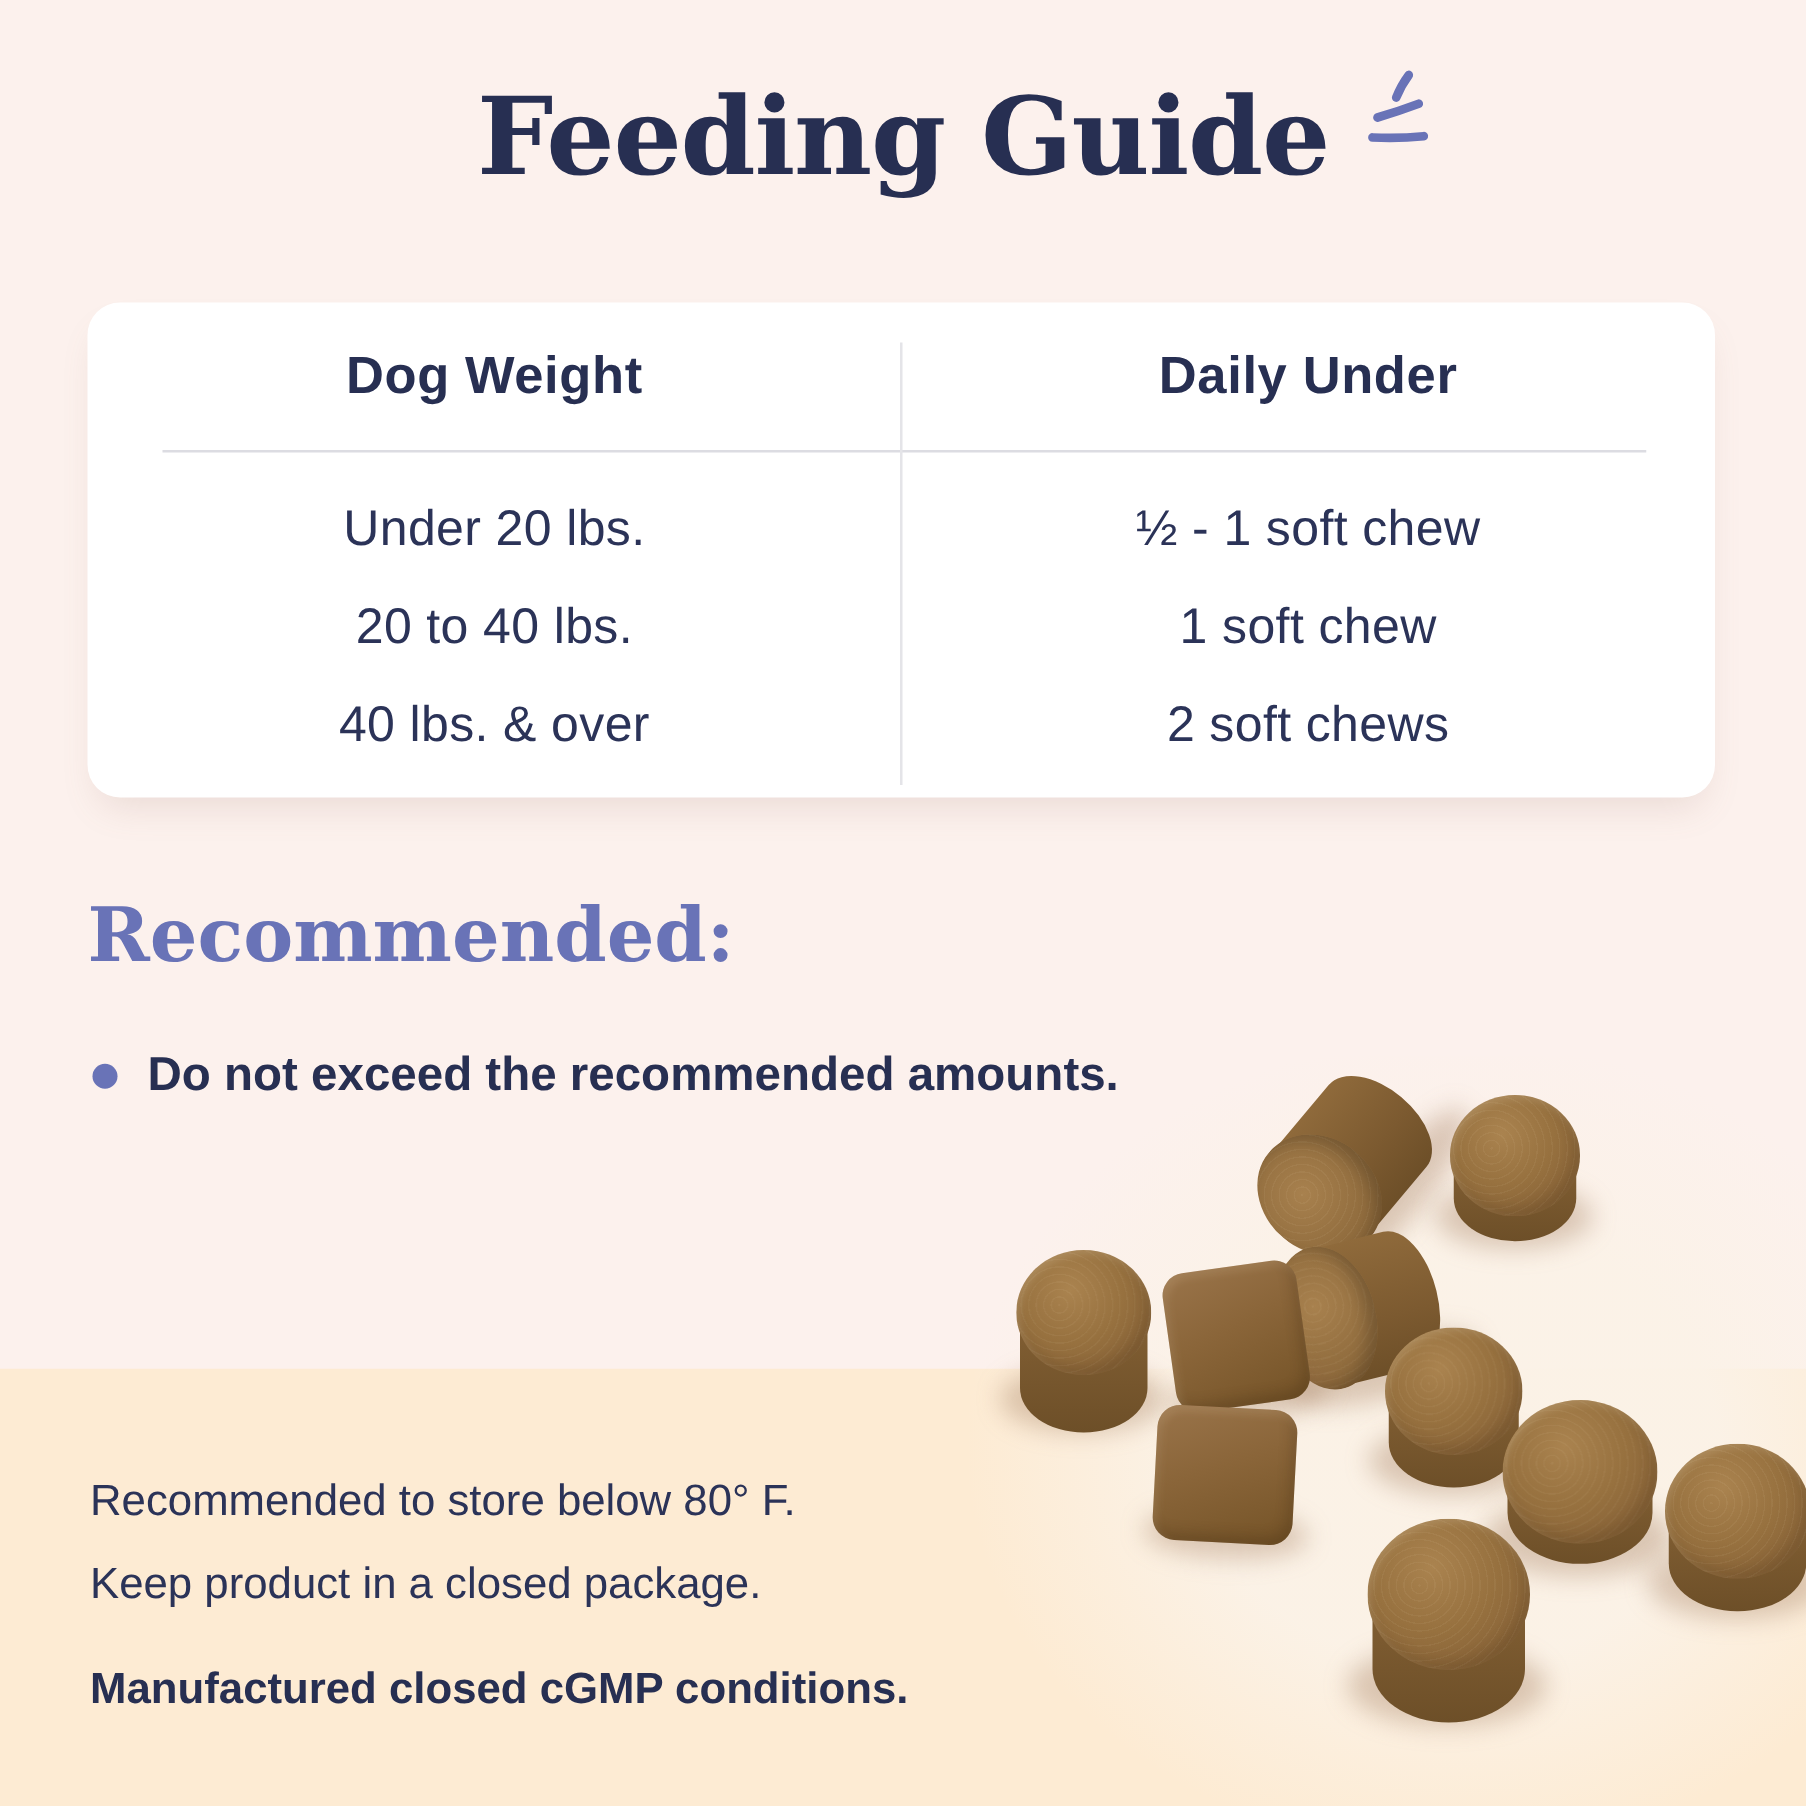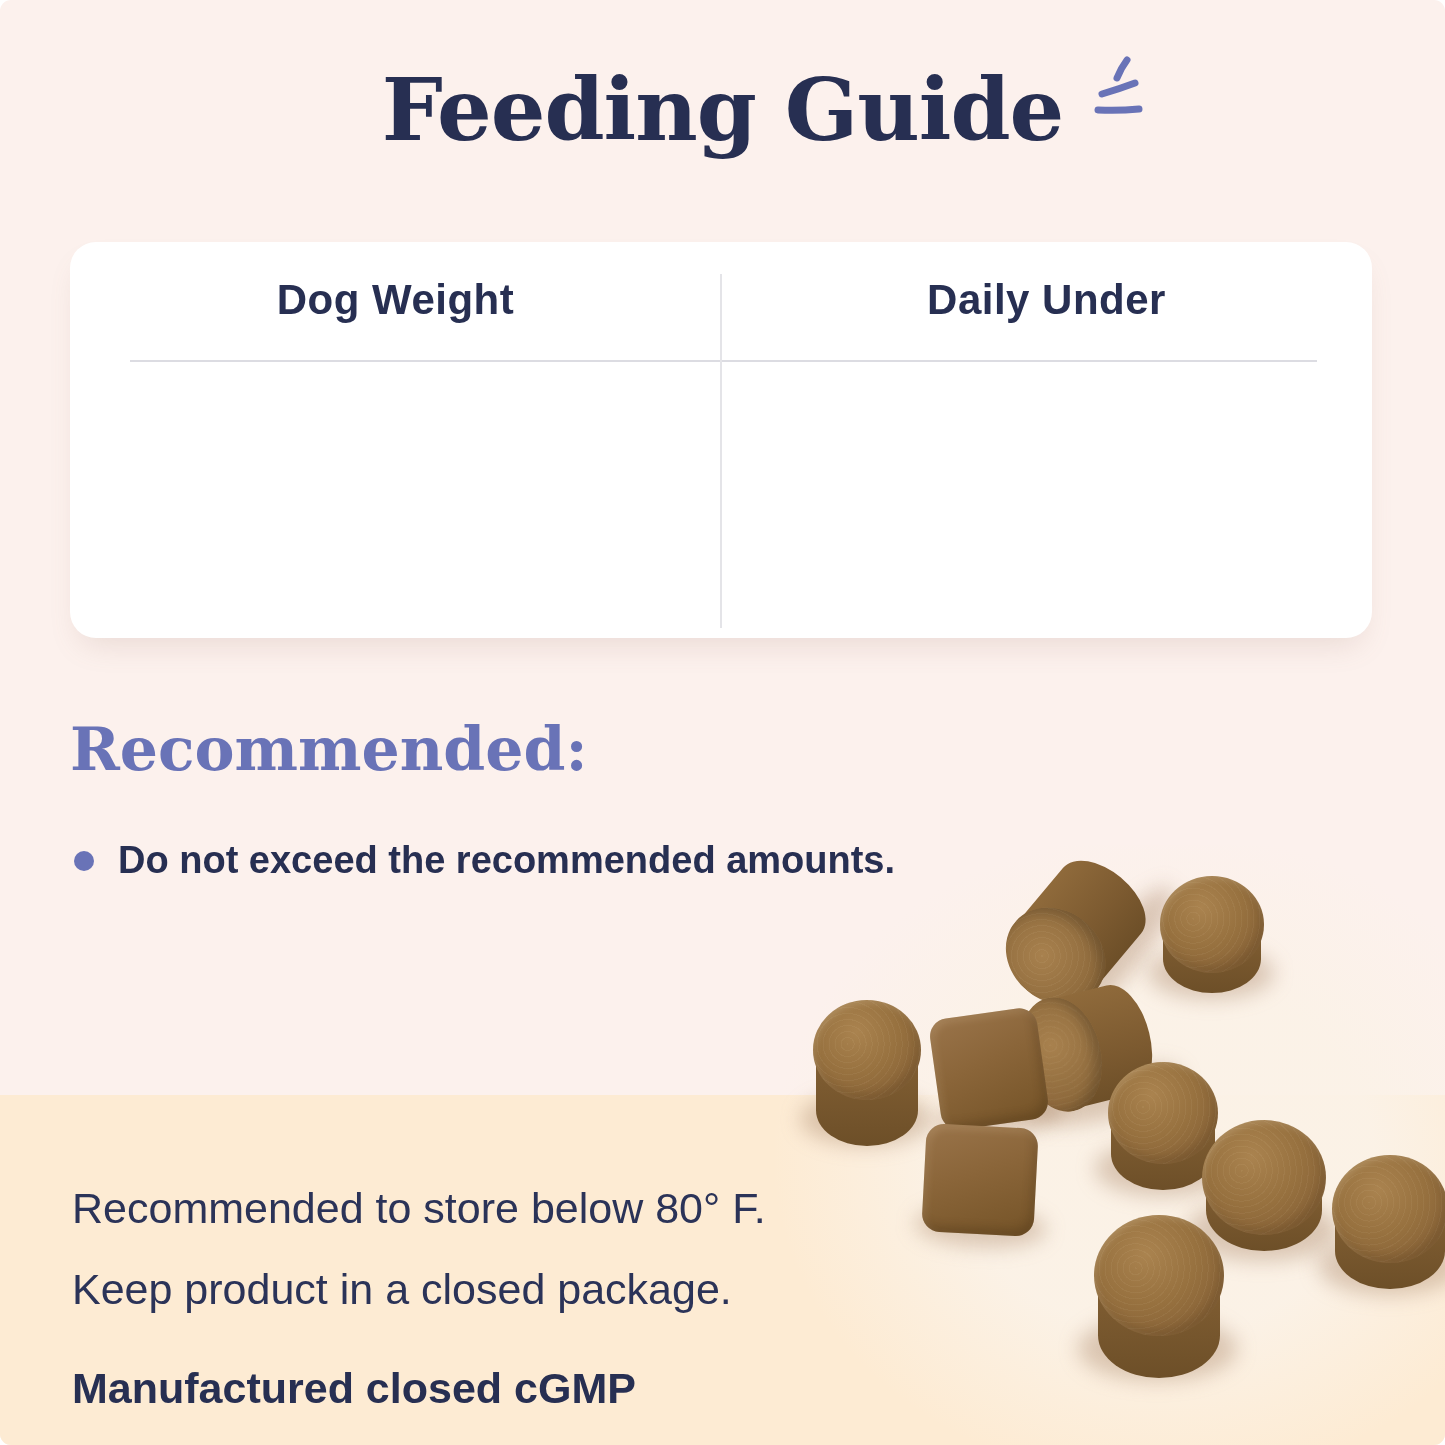--- a/index.html
+++ b/index.html
@@ -1,18 +1,18 @@
 <!DOCTYPE html>
 <html style="--navy: #272f52; --periwinkle: #6973b7; --bg-pink: #fcf1ed; --bg-peach: #fdebd3; --card-white: #ffffff; --rule-gray: #dcdce2; --chew-brown: #8e6a3c; --chew-brown-dark: #6d4f28; --chew-brown-light: #a8814e;"><head>
 <meta charset="utf-8">
 <style>
   html,body{margin:0;padding:0;background:#ffffff;}
   .page{position:relative;width:1445px;height:1445px;overflow:hidden;
         background:var(--bg-pink,#fcf1ed);
-        font-family:"Liberation Sans","DejaVu Sans",sans-serif;color:var(--navy,#272f52);border-radius:11px;}
+        font-family:"Liberation Sans","DejaVu Sans",sans-serif;color:var(--navy,#272f52);}
   .peach-band{position:absolute;left:0;right:0;top:1095px;bottom:0;background:var(--bg-peach,#fdebd3);}
   .photo-backdrop{position:absolute;left:775px;top:845px;width:670px;height:600px;
         background:radial-gradient(75% 70% at 58% 52%, rgba(251,242,231,.95) 42%, rgba(251,242,231,0) 78%);}
 
   
   .title-row{position:absolute;top:58px;left:0;width:100%;display:flex;justify-content:center;}
   .title-row h1{position:relative;margin:0;font-family:"DejaVu Serif","Liberation Serif",serif;
         font-weight:600;font-size:86px;line-height:1.2;letter-spacing:-1px;color:var(--navy,#272f52);}
   .accent{position:absolute;right:-96px;top:-6px;width:84px;height:74px;}
   .accent path{stroke:var(--periwinkle,#6973b7);stroke-width:7;fill:none;stroke-linecap:round;}
@@ -32,21 +32,21 @@
   .directions{position:absolute;left:70px;top:712px;width:900px;}
   .directions h2{margin:0;font-family:"DejaVu Serif","Liberation Serif",serif;font-weight:600;
         font-size:60px;line-height:1.25;color:var(--periwinkle,#6973b7);letter-spacing:0;}
   .directions ul{list-style:none;margin:40px 0 0 0;padding:0;}
   .directions li{display:flex;gap:24px;margin:0 0 26px 4px;}
   .dot{flex:0 0 auto;width:20px;height:20px;border-radius:50%;background:var(--periwinkle,#6973b7);margin-top:24px;}
   .btext{max-width:840px;font-size:38px;font-weight:600;line-height:1.78;color:var(--navy,#272f52);}
 
   
   .storage{position:absolute;left:72px;top:1168px;width:700px;}
-  .storage p{margin:0;font-size:43px;font-weight:400;line-height:1.88;color:#2b3358;}
+  .storage p{margin:0;font-size:35px;font-weight:400;line-height:1.88;color:#2b3358;}
   .storage p.cgmp{margin-top:18px;font-weight:700;color:var(--navy,#272f52);}
 
   
   .chews{position:absolute;left:0;top:0;width:100%;height:100%;pointer-events:none;}
   .chew{position:absolute;}
   .chew i{display:block;position:absolute;}
   .shadow{background:rgba(150,105,70,.32);filter:blur(10px);border-radius:50%;z-index:0;}
 
   .up .face{left:0;top:0;width:var(--w);height:calc(var(--w)*.93);border-radius:50%;z-index:2;
       background:
@@ -102,20 +102,34 @@
       </svg></h1>
   </header>
 
   <section class="card">
     <div class="thead">
       <div class="th">Dog Weight</div>
       <div class="th">Daily Under</div>
     </div>
     <div class="header-rule"></div>
     <div class="vrule"></div>
+    <div class="tbody">
+      <div class="tr">
+        <div class="td">Under 20 lbs.</div>
+        <div class="td">½ - 1 soft chew</div>
+      </div>
+      <div class="tr">
+        <div class="td">20 to 40 lbs.</div>
+        <div class="td">1 soft chew</div>
+      </div>
+      <div class="tr">
+        <div class="td">40 lbs. &amp; over</div>
+        <div class="td">2 soft chews</div>
+      </div>
+    </div>
   </section>
 
   <section class="directions">
     <h2>Recommended:</h2>
     <ul>
       <li>
         <span class="dot"></span>
         <span class="btext">Do not exceed the recommended amounts.</span>
       </li>
     </ul>

